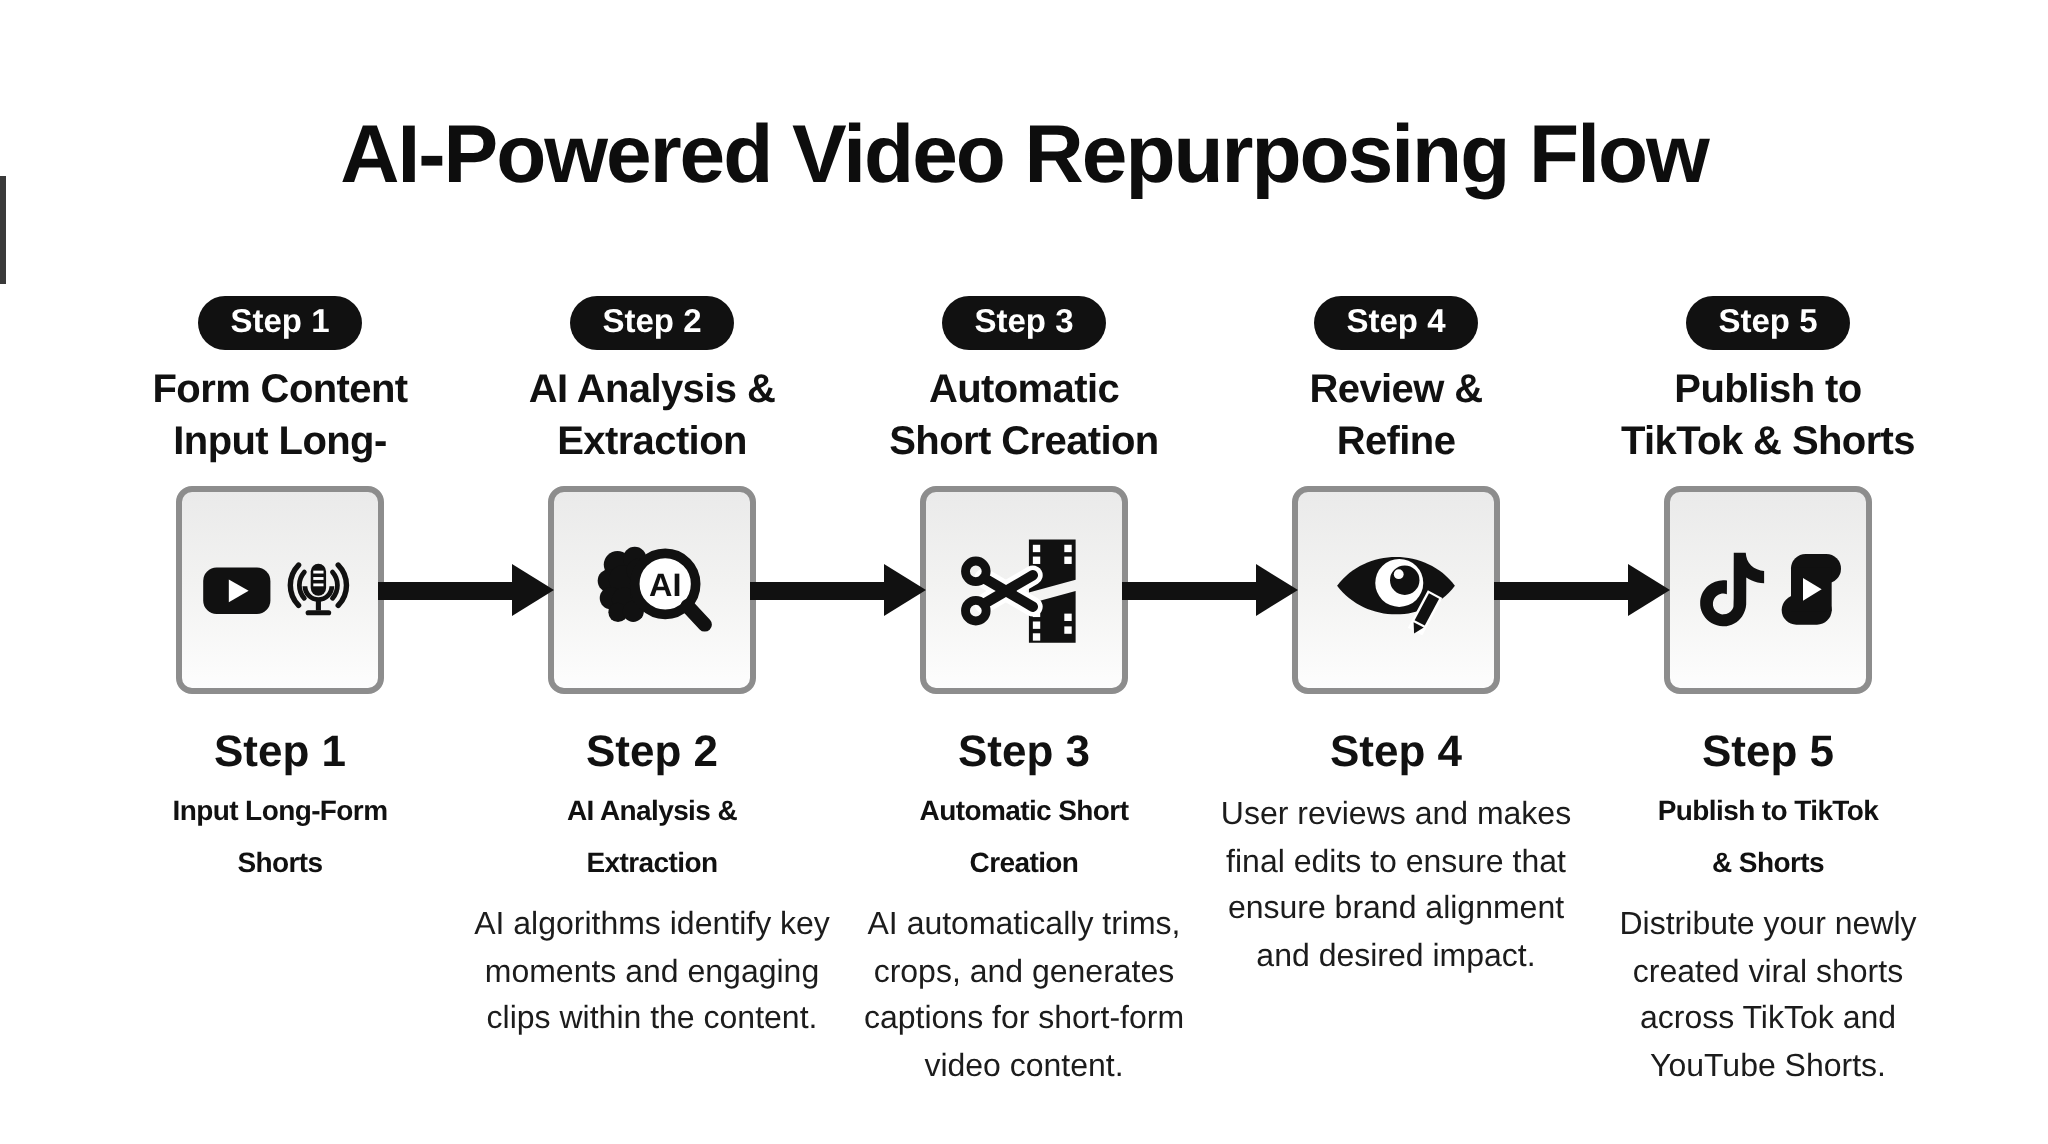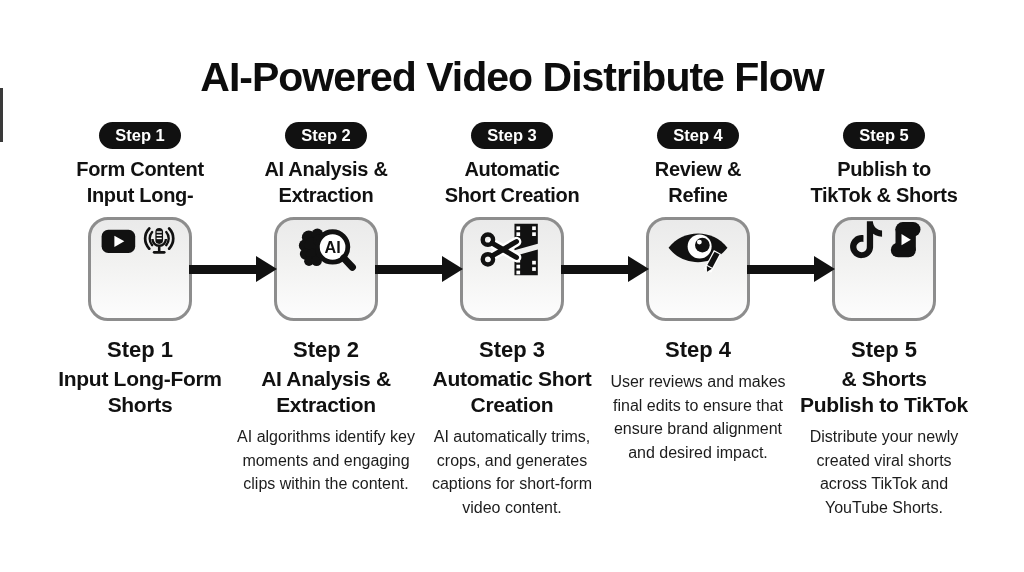--- a/index.html
+++ b/index.html
@@ -6,56 +6,56 @@
   body{
     width:1024px;height:572px;background:#ffffff;overflow:hidden;
     font-family:"Liberation Sans","DejaVu Sans",sans-serif;color:#111;
     position:relative;
   }
   .page-title{
     margin:52px 0 0 0;text-align:center;
     font-size:41px;line-height:50px;font-weight:700;letter-spacing:-1px;color:#0d0d0d;
   }
   .flow{
-    position:relative;width:930px;margin:20px auto 0 auto;
+    position:relative;width:930px;margin:46px auto 0 auto;
     display:flex;flex-direction:row;
   }
   .col{width:186px;display:flex;flex-direction:column;align-items:center;text-align:center;}
   .badge{
     display:inline-block;background:#111;color:#fff;font-weight:700;font-size:16.5px;
     line-height:21px;padding:3px 16px;border-radius:14px;
   }
   .top-heading{margin-top:7px;font-weight:700;font-size:20px;line-height:26px;letter-spacing:-0.3px;}
   .icon-box{
-    margin-top:9px;width:98px;height:98px;border:3px solid #8d8d8d;border-radius:20px;
+    margin-top:9px;width:98px;height:98px;border:3px solid #8d8d8d;border-radius:8px;
     background:linear-gradient(180deg,#eaeaea 0%,#f2f2f1 45%,#fdfdfd 100%);
-    display:flex;align-items:flex-start;justify-content:center;
+    display:flex;align-items:center;justify-content:center;
   }
   .step-label{margin-top:15px;font-weight:700;font-size:22px;line-height:27px;}
-  .bottom-heading{margin-top:3px;font-weight:700;font-size:21px;line-height:26px;letter-spacing:-0.3px;white-space:nowrap;}
+  .bottom-heading{margin-top:3px;font-weight:700;font-size:14px;line-height:26px;letter-spacing:-0.3px;white-space:nowrap;}
   .desc{margin-top:7px;font-size:16px;line-height:23.5px;color:#1c1c1c;width:178px;}
   .arrow{
     position:absolute;top:134px;height:26px;width:88px;
     display:flex;align-items:center;
   }
   .arrow .shaft{flex:1;height:9px;background:#111;}
   .arrow .head{
     width:0;height:0;border-left:21px solid #111;
     border-top:13px solid transparent;border-bottom:13px solid transparent;
   }
   .arrow-1{left:142px;} .arrow-2{left:328px;} .arrow-3{left:514px;} .arrow-4{left:700px;}
   .edge-mark{position:absolute;left:0;top:88px;width:2.5px;height:54px;background:#3a3a3a;}
   svg{display:block;}
 </style>
 </head>
 <body>
 
 <div class="edge-mark"></div>
 
-<h1 class="page-title">AI-Powered Video Distribute Flow</h1>
+<h1 class="page-title">AI-Powered Video Repurposing Flow</h1>
 
 <div class="flow">
 
   <div class="col">
     <div class="badge">Step 1</div>
     <div class="top-heading">
       <div>Form Content</div>
       <div>Input Long-</div>
     </div>
     <div class="icon-box">
@@ -188,22 +188,22 @@
         <g transform="translate(27.5,1.2)" fill="#111">
           <rect x="3.4" y="0" width="15" height="8.8" rx="4.4"></rect>
           <rect x="0.6" y="12.4" width="15" height="8.8" rx="4.4"></rect>
           <rect x="3.4" y="4" width="12.2" height="13.2"></rect>
           <polygon points="7,7.2 7,14 12.6,10.6" fill="#fff"></polygon>
         </g>
       </svg>
     </div>
     <div class="step-label">Step 5</div>
     <div class="bottom-heading">
+      <div>Publish to TikTok</div>
       <div>&amp; Shorts</div>
-      <div>Publish to TikTok</div>
     </div>
     <div class="desc">Distribute your newly created viral shorts across TikTok and YouTube Shorts.</div>
   </div>
 
   <div class="arrow arrow-1">
       <div class="shaft"></div>
       <div class="head"></div>
     </div>
   <div class="arrow arrow-2">
       <div class="shaft"></div>

